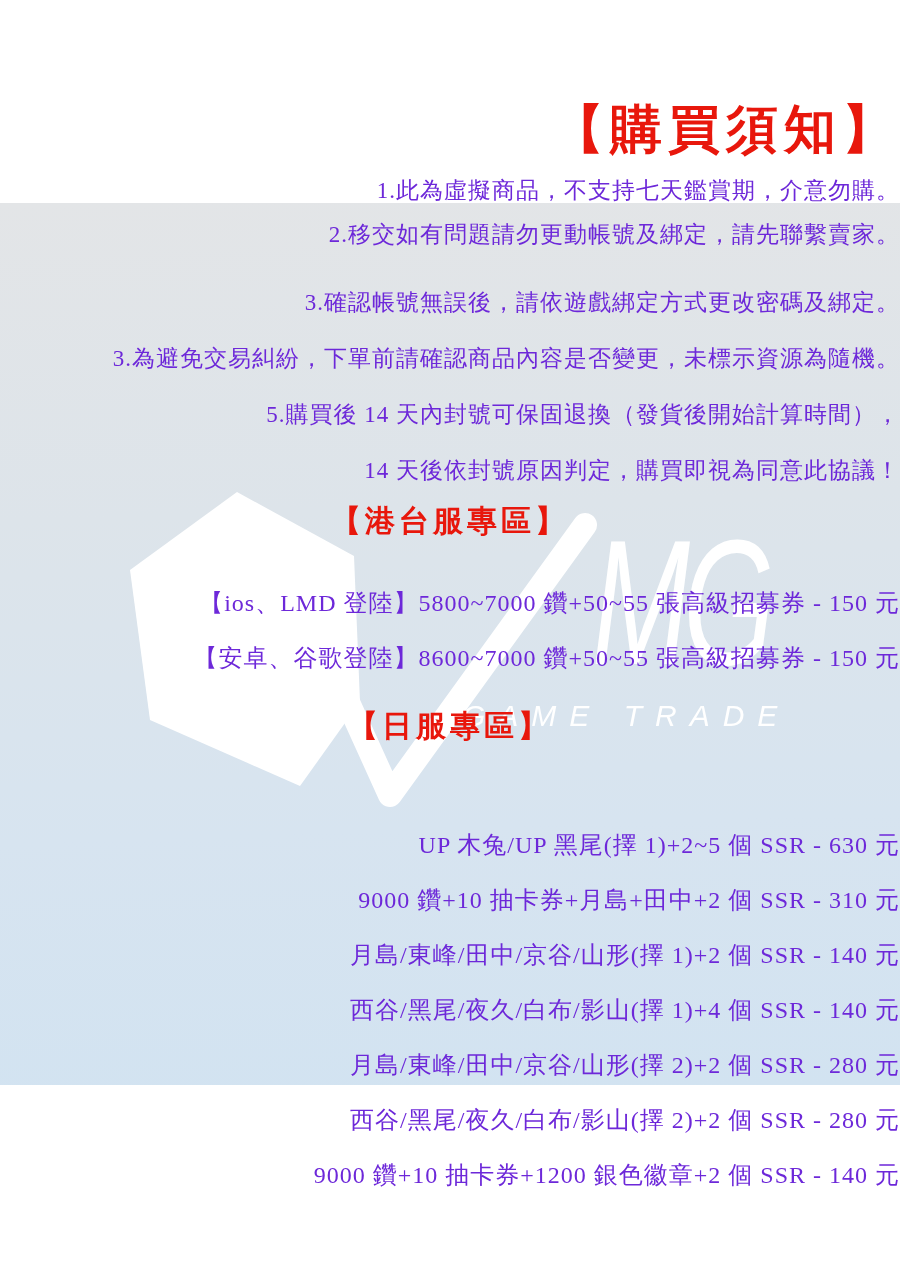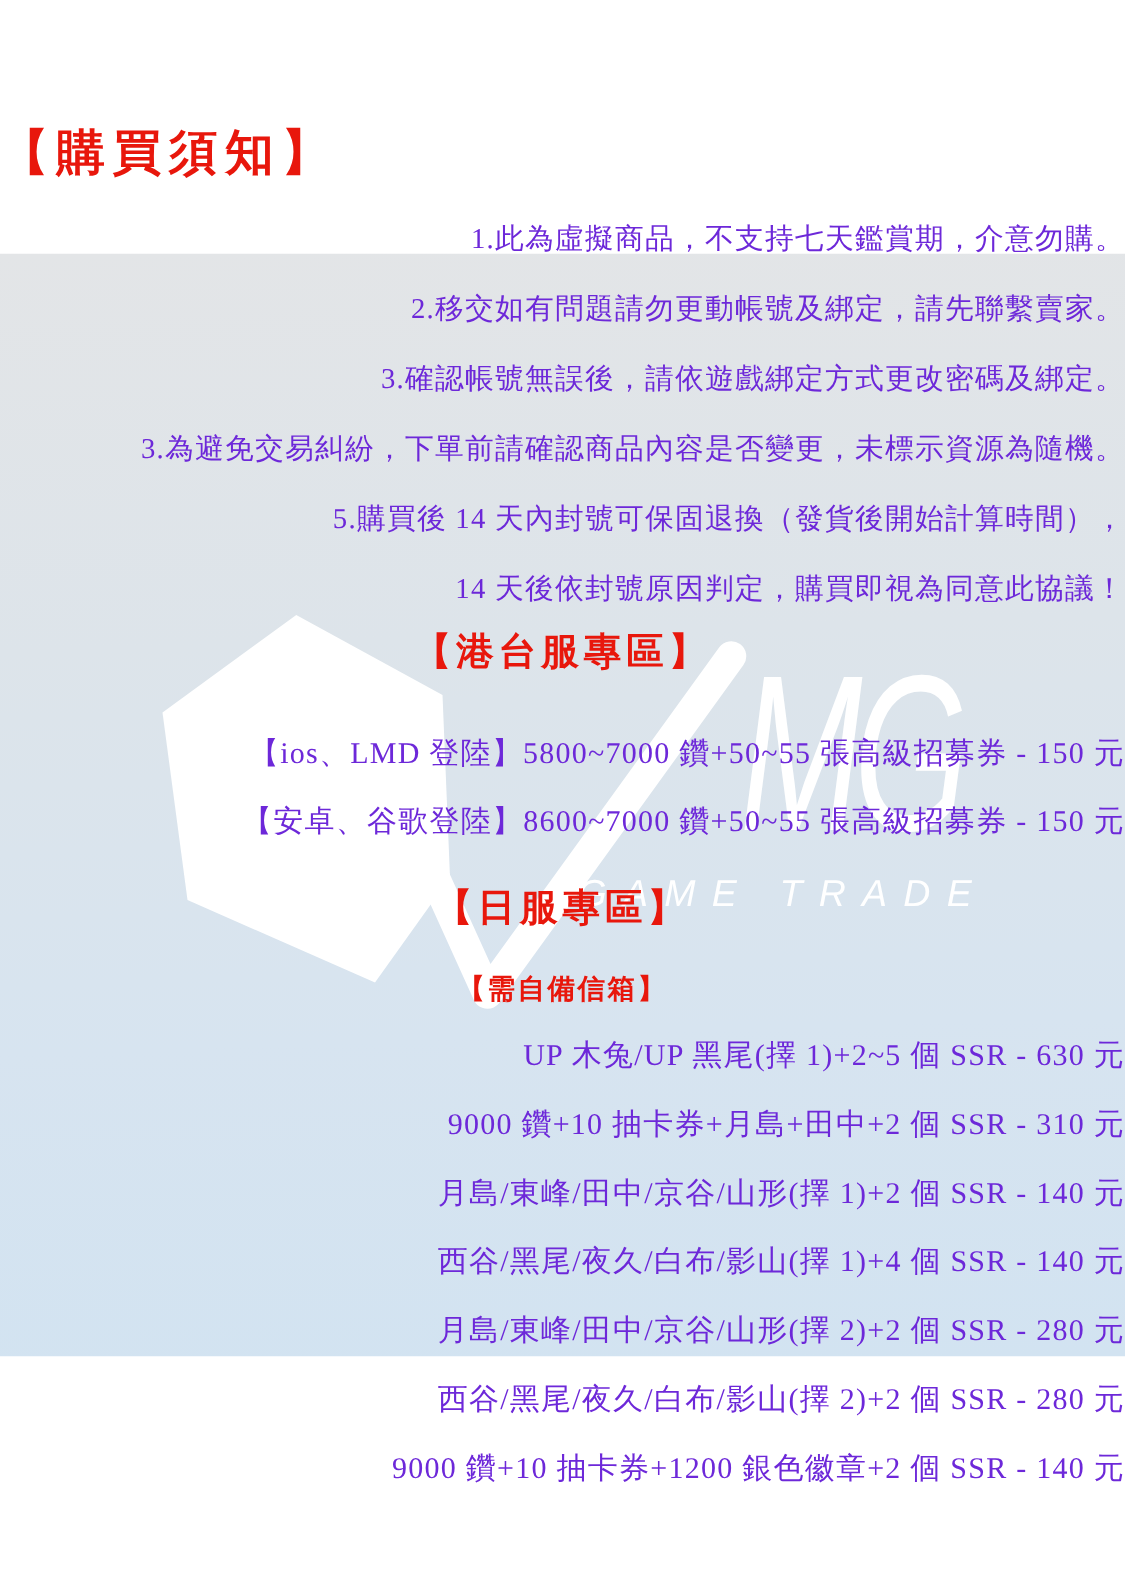--- a/index.html
+++ b/index.html
@@ -19,21 +19,21 @@
     transform:scaleX(.66);transform-origin:left top;white-space:nowrap;
   }
   .tagline{
     position:absolute;left:462px;top:699px;z-index:1;
     font-family:"Liberation Sans",sans-serif;font-style:italic;
     font-size:30px;color:#ffffff;letter-spacing:13px;white-space:nowrap;
   }
   .red{color:#e8170c;}
   .title{
     position:absolute;top:95px;left:0;width:100%;margin:0;z-index:3;
-    text-align:left;font-size:39px;font-weight:700;letter-spacing:6px;
+    text-align:right;font-size:52px;font-weight:700;letter-spacing:6px;
   }
   .stitle{
     position:absolute;left:0;width:100%;margin:0;z-index:3;
     text-align:center;font-size:30px;font-weight:700;letter-spacing:4px;
   }
   .note{
     position:absolute;left:0;width:100%;z-index:3;
     text-align:center;font-size:22px;font-weight:700;letter-spacing:2px;
   }
   .nline,.pline{
@@ -54,32 +54,31 @@
     <polygon points="237,492 354,556 360,702 300,786 150,720 130,570" fill="#ffffff"></polygon>
     <polyline points="298,592 390,795 585,525" fill="none" stroke="#ffffff" stroke-width="24" stroke-linecap="round" stroke-linejoin="round"></polyline>
   </svg>
 
   <div class="mg">MG</div>
   <div class="tagline">GAME TRADE</div>
 
   <h1 class="title red">【購買須知】</h1>
 
   <div class="nline" style="top:176px">1.此為虛擬商品，不支持七天鑑賞期，介意勿購。</div>
-  <div class="nline" style="top:232px">2.移交如有問題請勿更動帳號及綁定，請先聯繫賣家。</div>
+  <div class="nline" style="top:220px">2.移交如有問題請勿更動帳號及綁定，請先聯繫賣家。</div>
   <div class="nline" style="top:288px">3.確認帳號無誤後，請依遊戲綁定方式更改密碼及綁定。</div>
   <div class="nline" style="top:344px">3.為避免交易糾紛，下單前請確認商品內容是否變更，未標示資源為隨機。</div>
   <div class="nline" style="top:400px">5.購買後 14 天內封號可保固退換（發貨後開始計算時間），</div>
   <div class="nline" style="top:456px">14 天後依封號原因判定，購買即視為同意此協議！</div>
 
   <h2 class="stitle red" style="top:501px">【港台服專區】</h2>
   <div class="pline" style="top:588px">【ios、LMD 登陸】5800~7000 鑽+50~55 張高級招募券 - 150 元</div>
   <div class="pline" style="top:643px">【安卓、谷歌登陸】8600~7000 鑽+50~55 張高級招募券 - 150 元</div>
 
   <h2 class="stitle red" style="top:706px">【日服專區】</h2>
-  <div class="note red" style="top:776px">【需自備信箱】</div>
 
   <div class="pline" style="top:830px">UP 木兔/UP 黑尾(擇 1)+2~5 個 SSR - 630 元</div>
   <div class="pline" style="top:885px">9000 鑽+10 抽卡券+月島+田中+2 個 SSR - 310 元</div>
   <div class="pline" style="top:940px">月島/東峰/田中/京谷/山形(擇 1)+2 個 SSR - 140 元</div>
   <div class="pline" style="top:995px">西谷/黑尾/夜久/白布/影山(擇 1)+4 個 SSR - 140 元</div>
   <div class="pline" style="top:1050px">月島/東峰/田中/京谷/山形(擇 2)+2 個 SSR - 280 元</div>
   <div class="pline" style="top:1105px">西谷/黑尾/夜久/白布/影山(擇 2)+2 個 SSR - 280 元</div>
   <div class="pline" style="top:1160px">9000 鑽+10 抽卡券+1200 銀色徽章+2 個 SSR - 140 元</div>
 
 </div>

